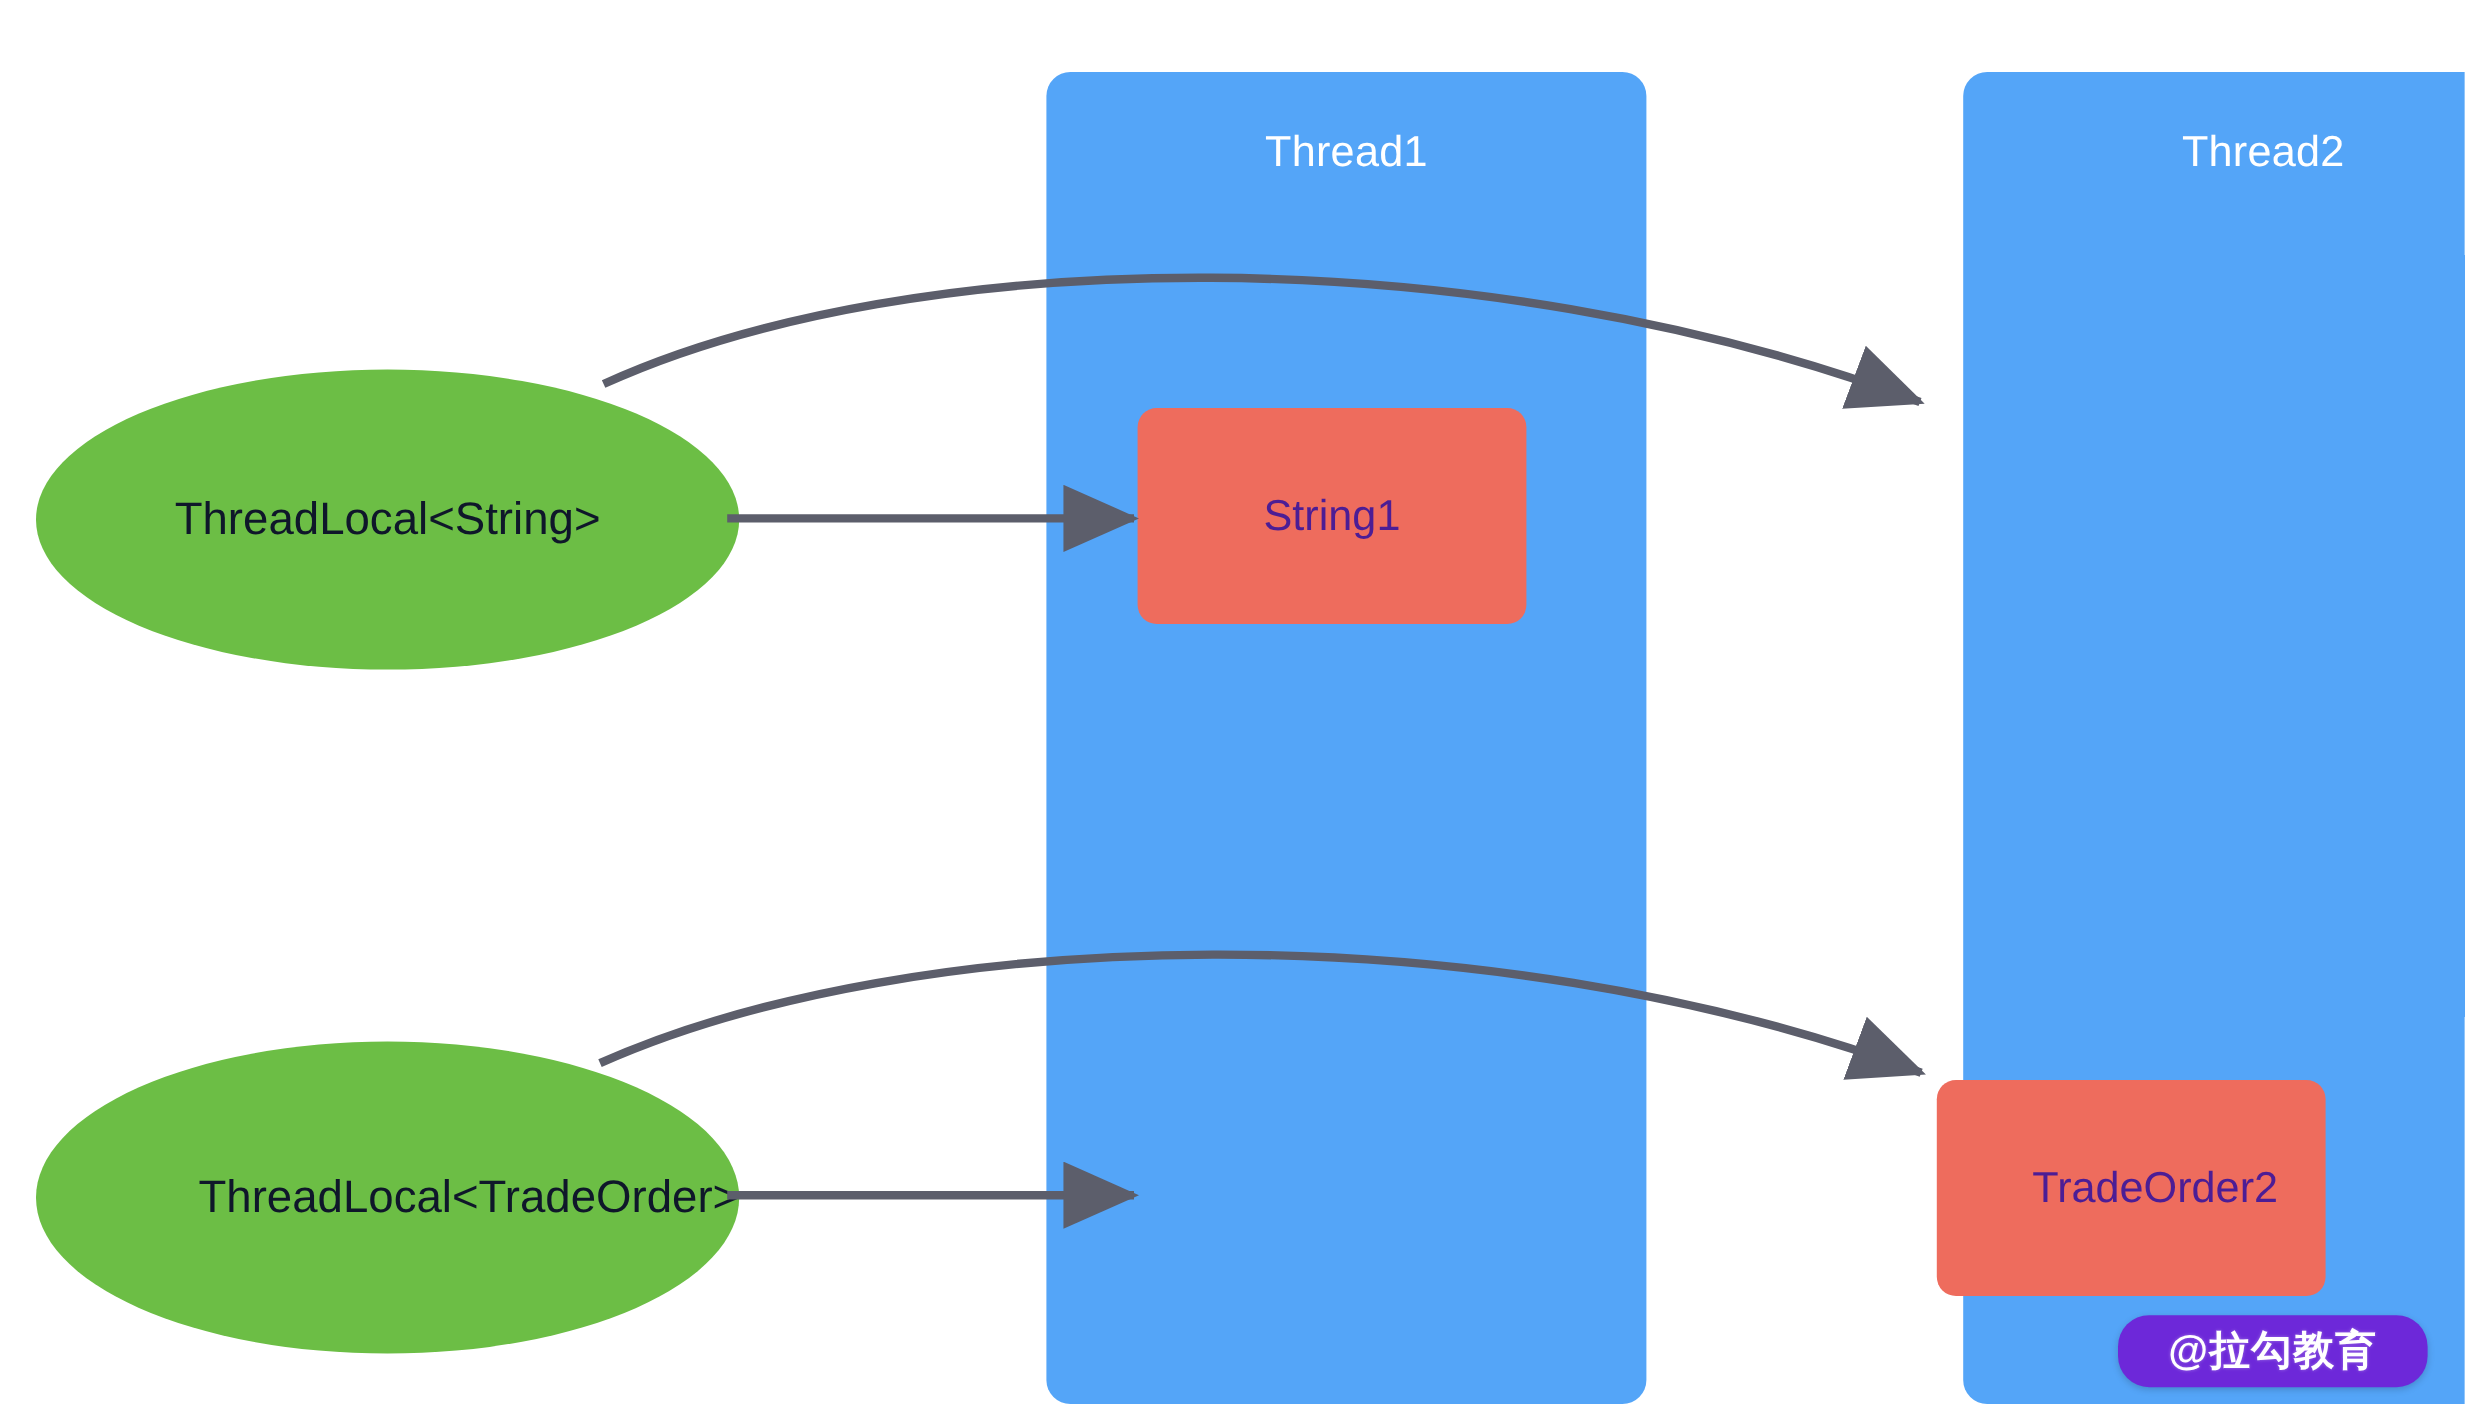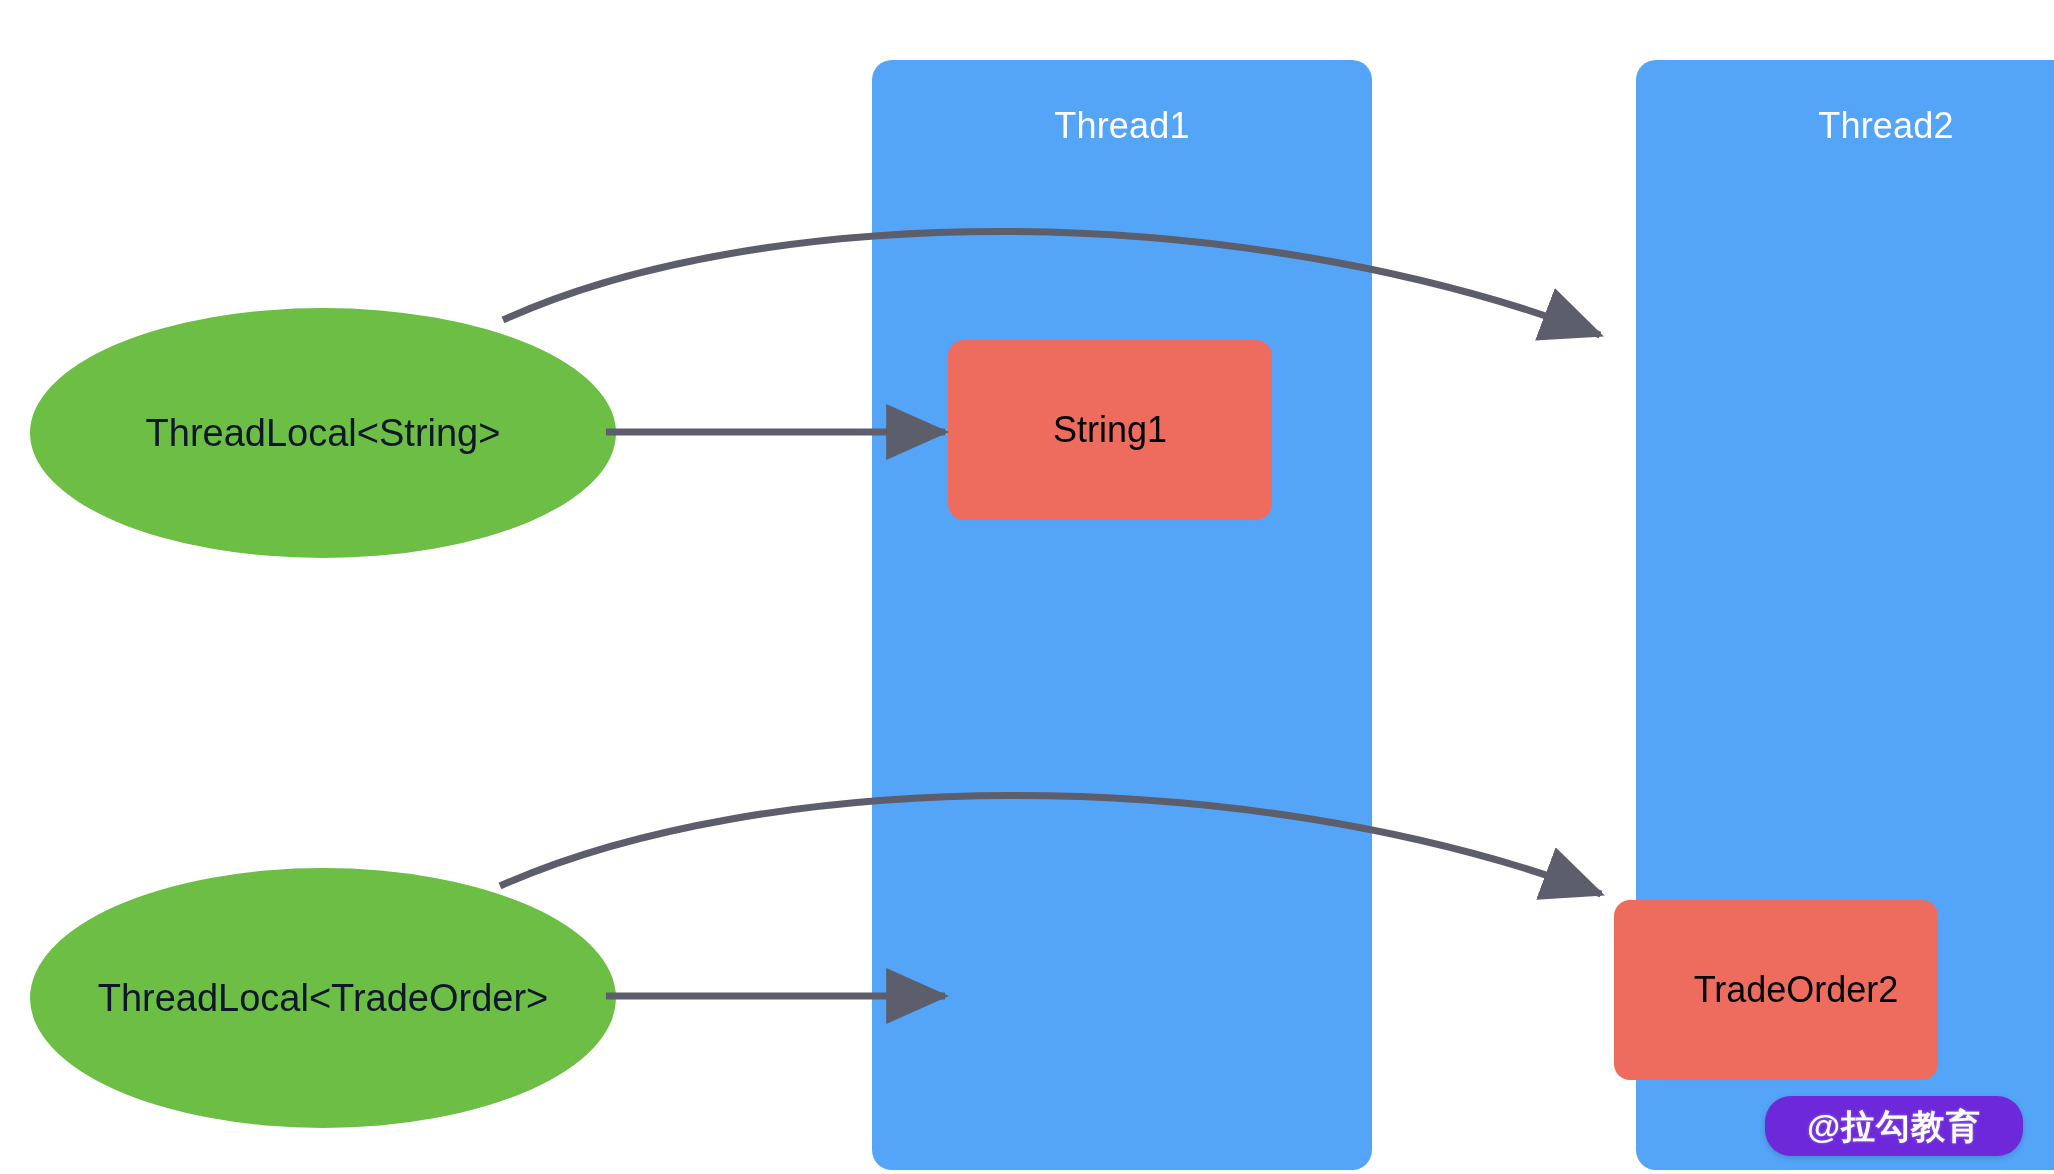--- a/index.html
+++ b/index.html
@@ -44,21 +44,21 @@
   .value-box {
     position: absolute;
     border-radius: 16px;
     background: #ee6c5d;
     display: flex;
     align-items: center;
     justify-content: center;
     box-sizing: border-box;
   }
   .value-box-label {
-    color: #000000;
+    color: #4c1d95;
     font-size: 36px;
     font-weight: 400;
     line-height: 1;
     white-space: nowrap;
   }
 
   
   .tl-ellipse {
     position: absolute;
     border-radius: 50%;
@@ -126,21 +126,21 @@
 
 
   <div class="value-box" style="left:1614px; top:872px; width:324px; height:180px;padding-left:40px;">
     <span class="value-box-label">TradeOrder2</span>
   </div>
 
   <div class="tl-ellipse" style="left:30px; top:280px; width:586px; height:250px;">
     <span class="tl-ellipse-label">ThreadLocal&lt;String&gt;</span>
   </div>
 
-  <div class="tl-ellipse" style="left:30px; top:840px; width:586px; height:260px;">
+  <div class="tl-ellipse" style="left:30px; top:840px; width:586px; height:260px;justify-content:flex-end;">
     <span class="tl-ellipse-label">ThreadLocal&lt;TradeOrder&gt;</span>
   </div>
 
   <svg id="connectors" viewBox="0 0 2054 1174">
     <defs>
       <marker id="arrowhead" markerWidth="9" markerHeight="8" refX="8.4" refY="4" orient="auto" markerUnits="strokeWidth">
         <path d="M0,0 L9,4 L0,8 z" fill="#5c5e6b"></path>
       </marker>
     </defs>
 

